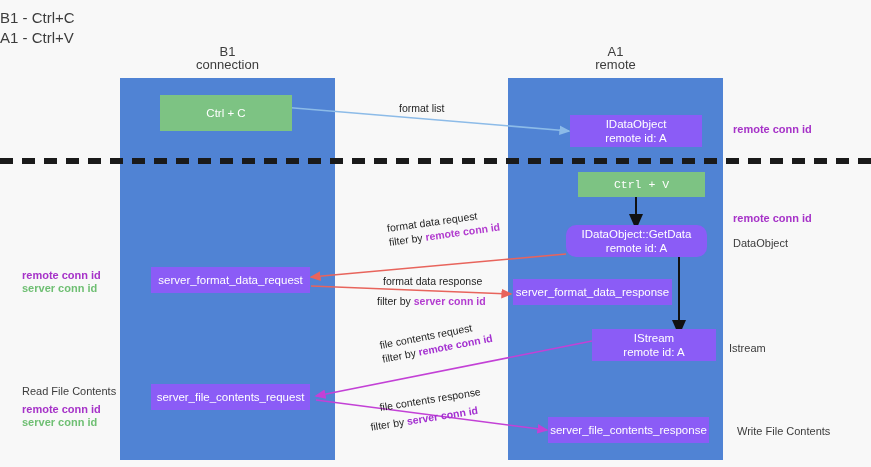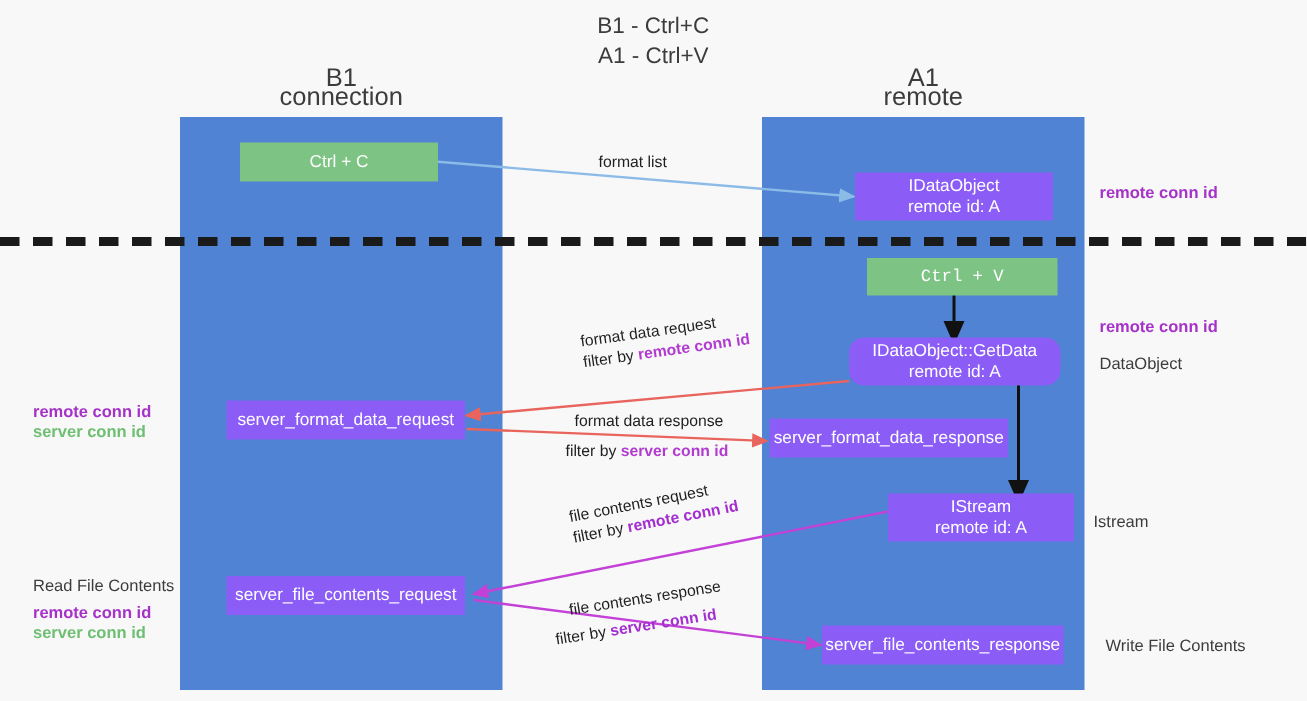--- a/index.html
+++ b/index.html
@@ -25,30 +25,30 @@
     position: absolute;
     background: #5083d4;
   }
   .lane-b1 { left: 120px; top: 78px; width: 215px; height: 382px; }
   .lane-a1 { left: 508px; top: 78px; width: 215px; height: 382px; }
 
   .hdr {
     position: absolute;
     text-align: center;
     color: #3c3c3c;
-    font-size: 17px;
+    font-size: 13px;
     line-height: 13px;
   }
   .hdr-b1 { left: 120px; top: 45px; width: 215px; }
   .hdr-a1 { left: 508px; top: 45px; width: 215px; }
 
   .title {
     position: absolute;
     left: 0; top: 8px; width: 871px;
-    text-align: center;
+    text-align: left;
     font-size: 15px;
     line-height: 20px;
     color: #3c3c3c;
   }
 
   .node {
     position: absolute;
     display: flex;
     flex-direction: column;
     align-items: center;
@@ -136,21 +136,21 @@
 
     <line x1="311" y1="286" x2="511" y2="294" stroke="#e8645c" stroke-width="1.6" marker-end="url(#ar-red)"></line>
 
     <line x1="679" y1="256" x2="679" y2="330" stroke="#111111" stroke-width="2" marker-end="url(#ar-blk)"></line>
 
     <line x1="592" y1="341" x2="316" y2="396" stroke="#c341d6" stroke-width="1.6" marker-end="url(#ar-mag)"></line>
 
     <line x1="316" y1="400" x2="547" y2="430" stroke="#c341d6" stroke-width="1.6" marker-end="url(#ar-mag)"></line>
   </svg>
 
-  <div class="node green" style="left:160px; top:95px; width:132px; height:26px;">
+  <div class="node green" style="left:160px; top:95px; width:132px; height:36px;">
     <div>Ctrl + C</div>
   </div>
 
   <div class="node orange" style="left:570px; top:115px; width:132px; height:32px;">
     <div>IDataObject</div>
     <div>remote id: A</div>
   </div>
 
   <div class="node green" style="left:578px; top:172px; width:127px; height:25px;font-family:Liberation Mono, monospace;">
     <div>Ctrl + V</div>

